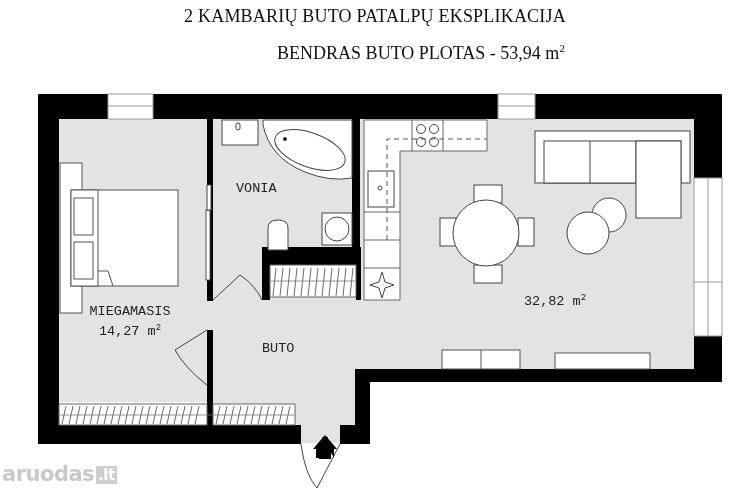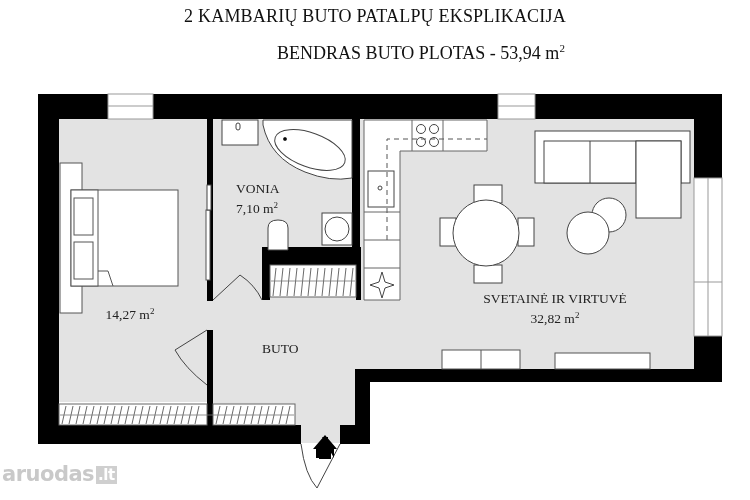--- a/index.html
+++ b/index.html
@@ -1,21 +1,21 @@
 <!DOCTYPE html>
 <html><head>
 <meta charset="utf-8">
 <style>
   html, body { margin: 0; padding: 0; background: #ffffff; }
   body { width: 750px; height: 500px; position: relative; overflow: hidden; font-family: "DejaVu Serif", "Liberation Serif", serif; }
   .title { position: absolute; left: 0; width: 750px; text-align: center; color: #111; }
   #t1 { top: 6px; font-size: 18px; letter-spacing: 0.2px; font-family: "Liberation Serif", serif; }
   #t2 { top: 42px; font-size: 18px; font-family: "Liberation Serif", serif; padding-left: 46px; }
   #plan { position: absolute; left: 0; top: 0; }
-  .lbl { position: absolute; text-align: center; color: #222; font-family: Liberation Serif, serif; font-size: 13.5px; line-height: 17px; }
+  .lbl { position: absolute; text-align: center; color: #222; font-family: Liberation Mono, monospace; font-size: 13.5px; line-height: 17px; }
   .lbl sup { font-size: 9px; vertical-align: 5px; }
   .wm { position: absolute; left: 2px; top: 462px; font-family: "DejaVu Sans", sans-serif; font-weight: bold; font-size: 21px; color: #c9c9c9; letter-spacing: -0.5px; }
   .wm .lt { display: inline-block; background: #cfcfcf; color: #fff; font-size: 15px; padding: 0 2px; margin-left: 2px; position: relative; top: -1px; }
 </style>
 </head>
 <body>
 
 <div class="title" id="t1">2 KAMBARIŲ BUTO PATALPŲ EKSPLIKACIJA</div>
 <div class="title" id="t2"><span>BENDRAS BUTO PLOTAS - 53,94 m</span><sup style="font-size:11px">2</sup></div>
 
@@ -190,30 +190,29 @@
   </g>
 
   <g fill="#fff" stroke="#555" stroke-width="1">
     <rect x="442" y="350" width="78" height="19"></rect>
     <line x1="481" y1="350" x2="481" y2="369"></line>
     <rect x="555" y="353" width="95" height="16"></rect>
   </g>
 </svg>
 
 <div class="lbl" style="left:80px; top:303px; width:100px;">
+  <div>MIEGAMASIS</div>
   <div><span>14,27 m</span><sup>2</sup></div>
 </div>
 
 <div class="lbl" style="left:236px; top:180px; width:80px; text-align:left;">
   <div>VONIA</div>
-  <div><span>7,10 m</span><sup>2</sup></div>
 </div>
 
 <div class="lbl" style="left:262px; top:340px; width:80px; text-align:left;">
   <div>BUTO</div>
 </div>
 
 <div class="lbl" style="left:470px; top:290px; width:170px;">
-  <div>SVETAINĖ IR VIRTUVĖ</div>
   <div><span>32,82 m</span><sup>2</sup></div>
 </div>
 
 <div class="wm"><span>aruodas</span><span class="lt">.lt</span></div>
 
 </body></html>

